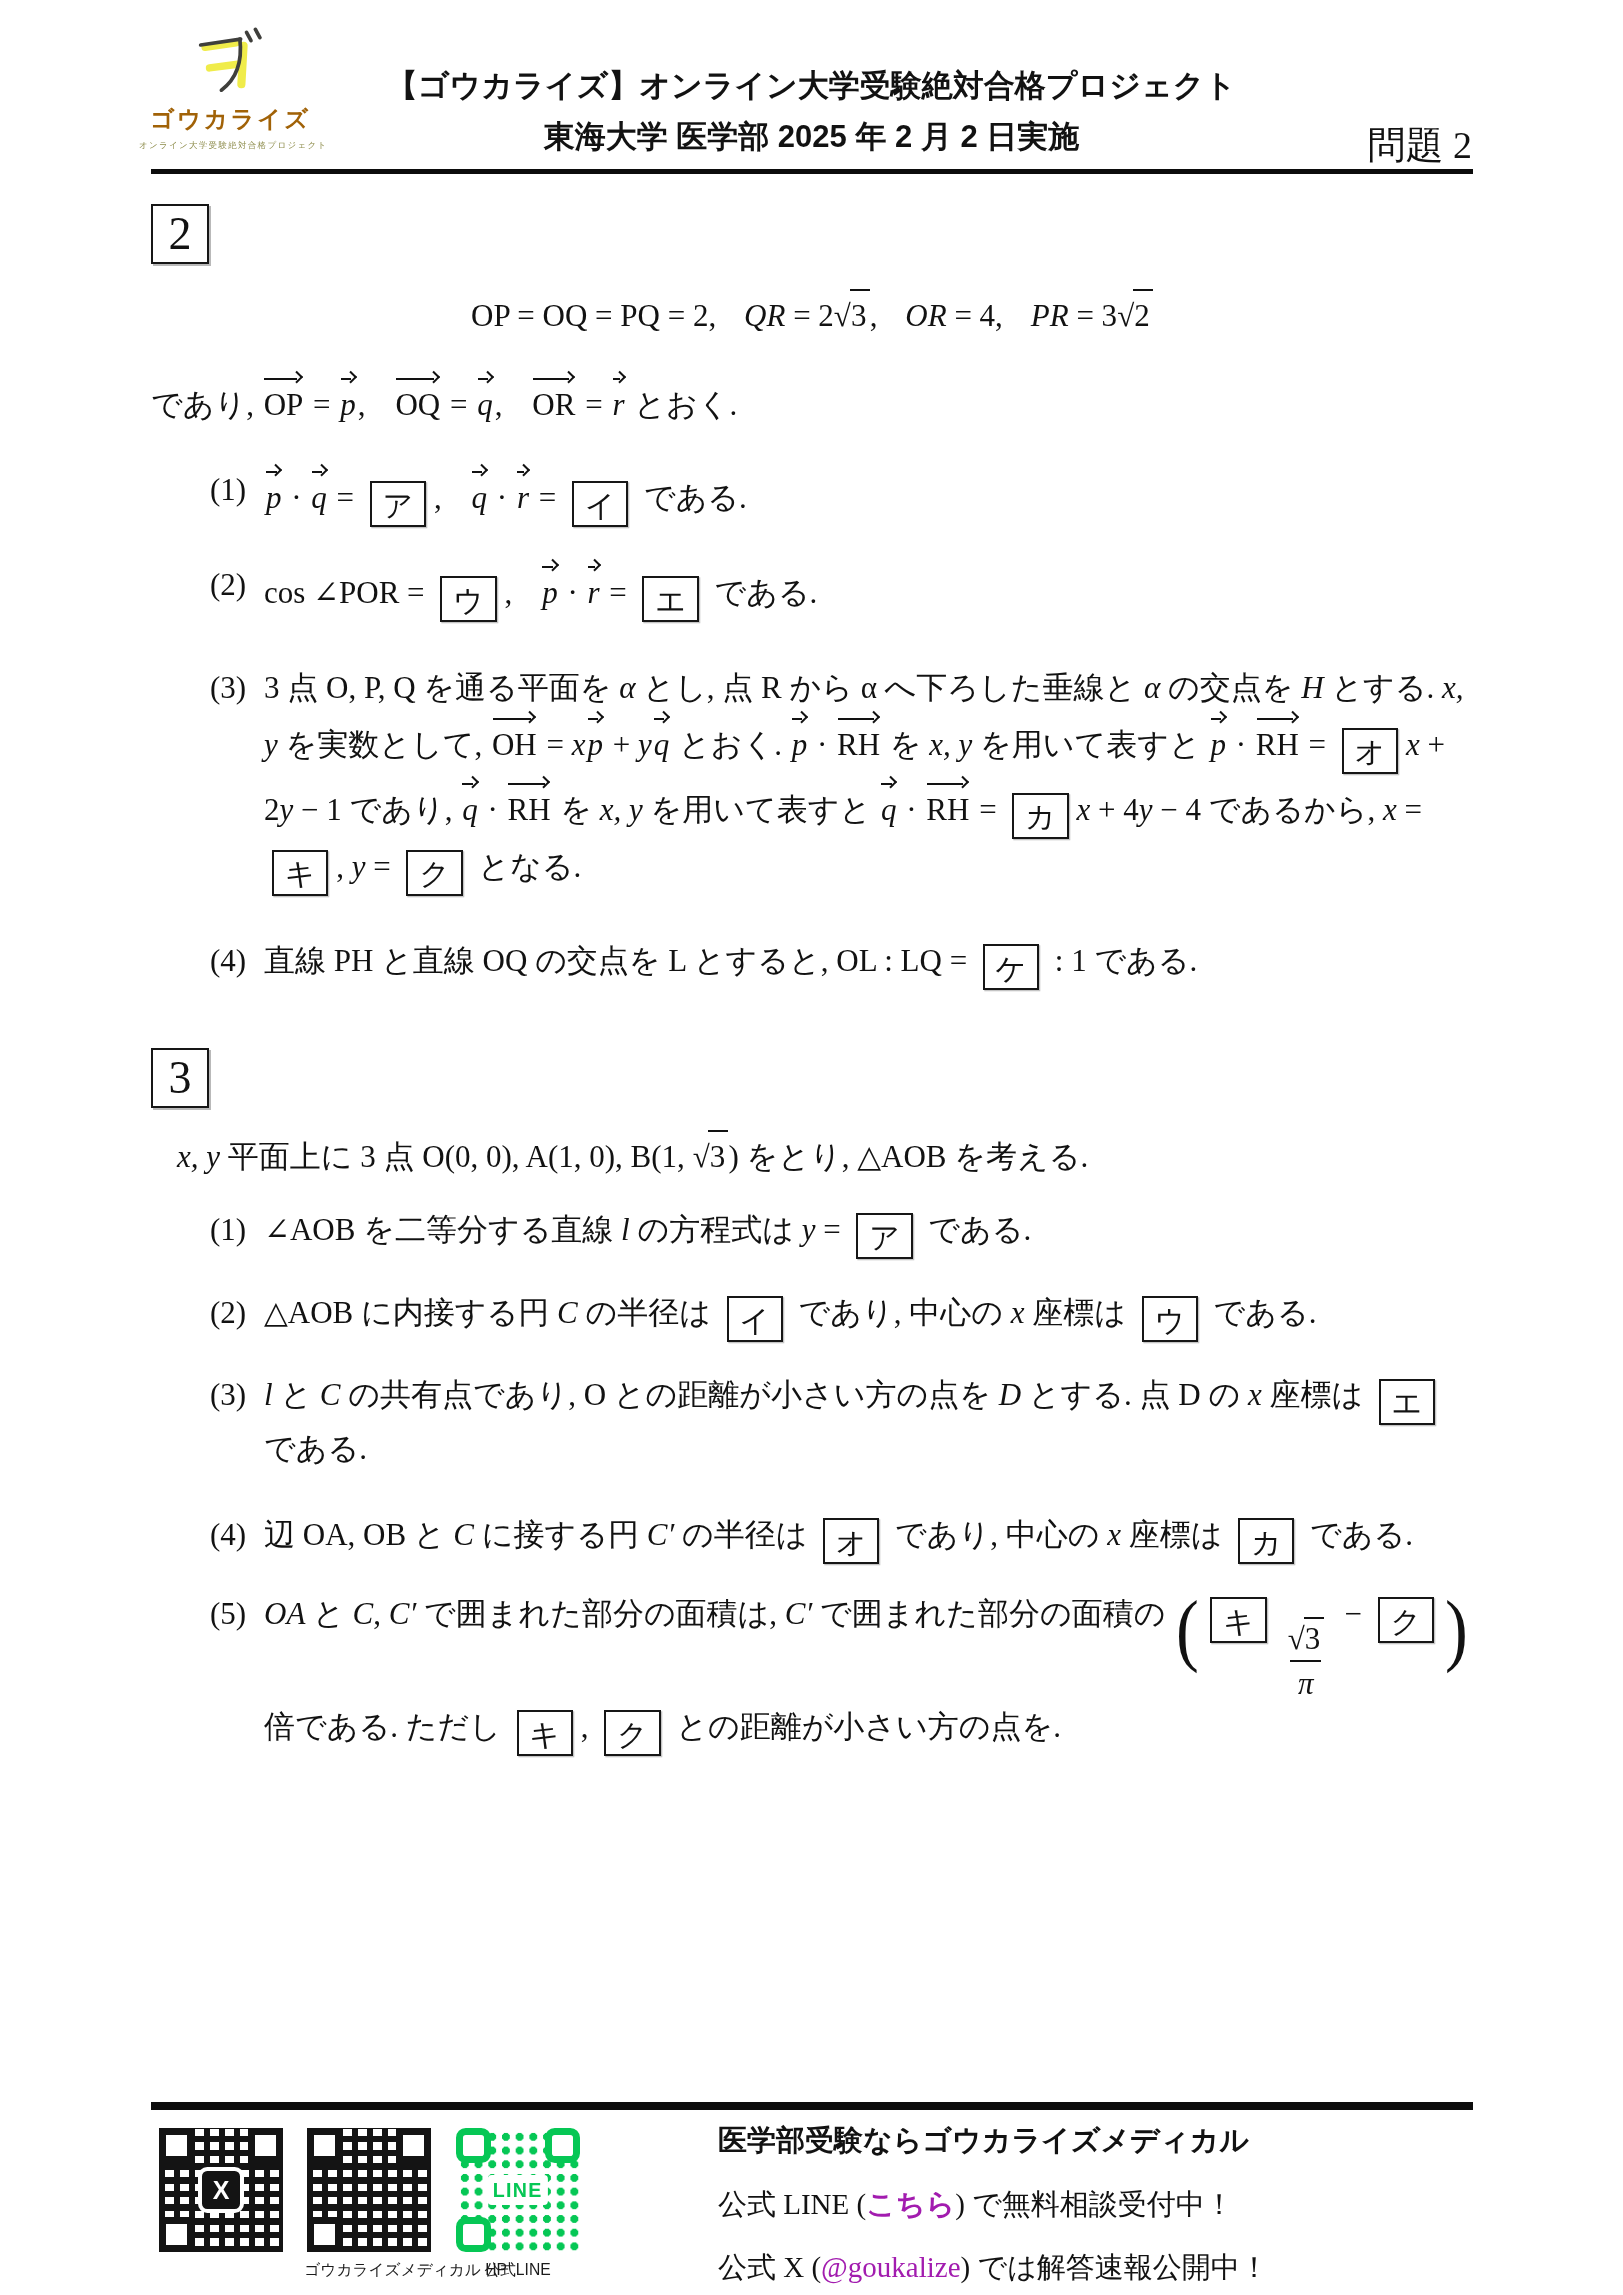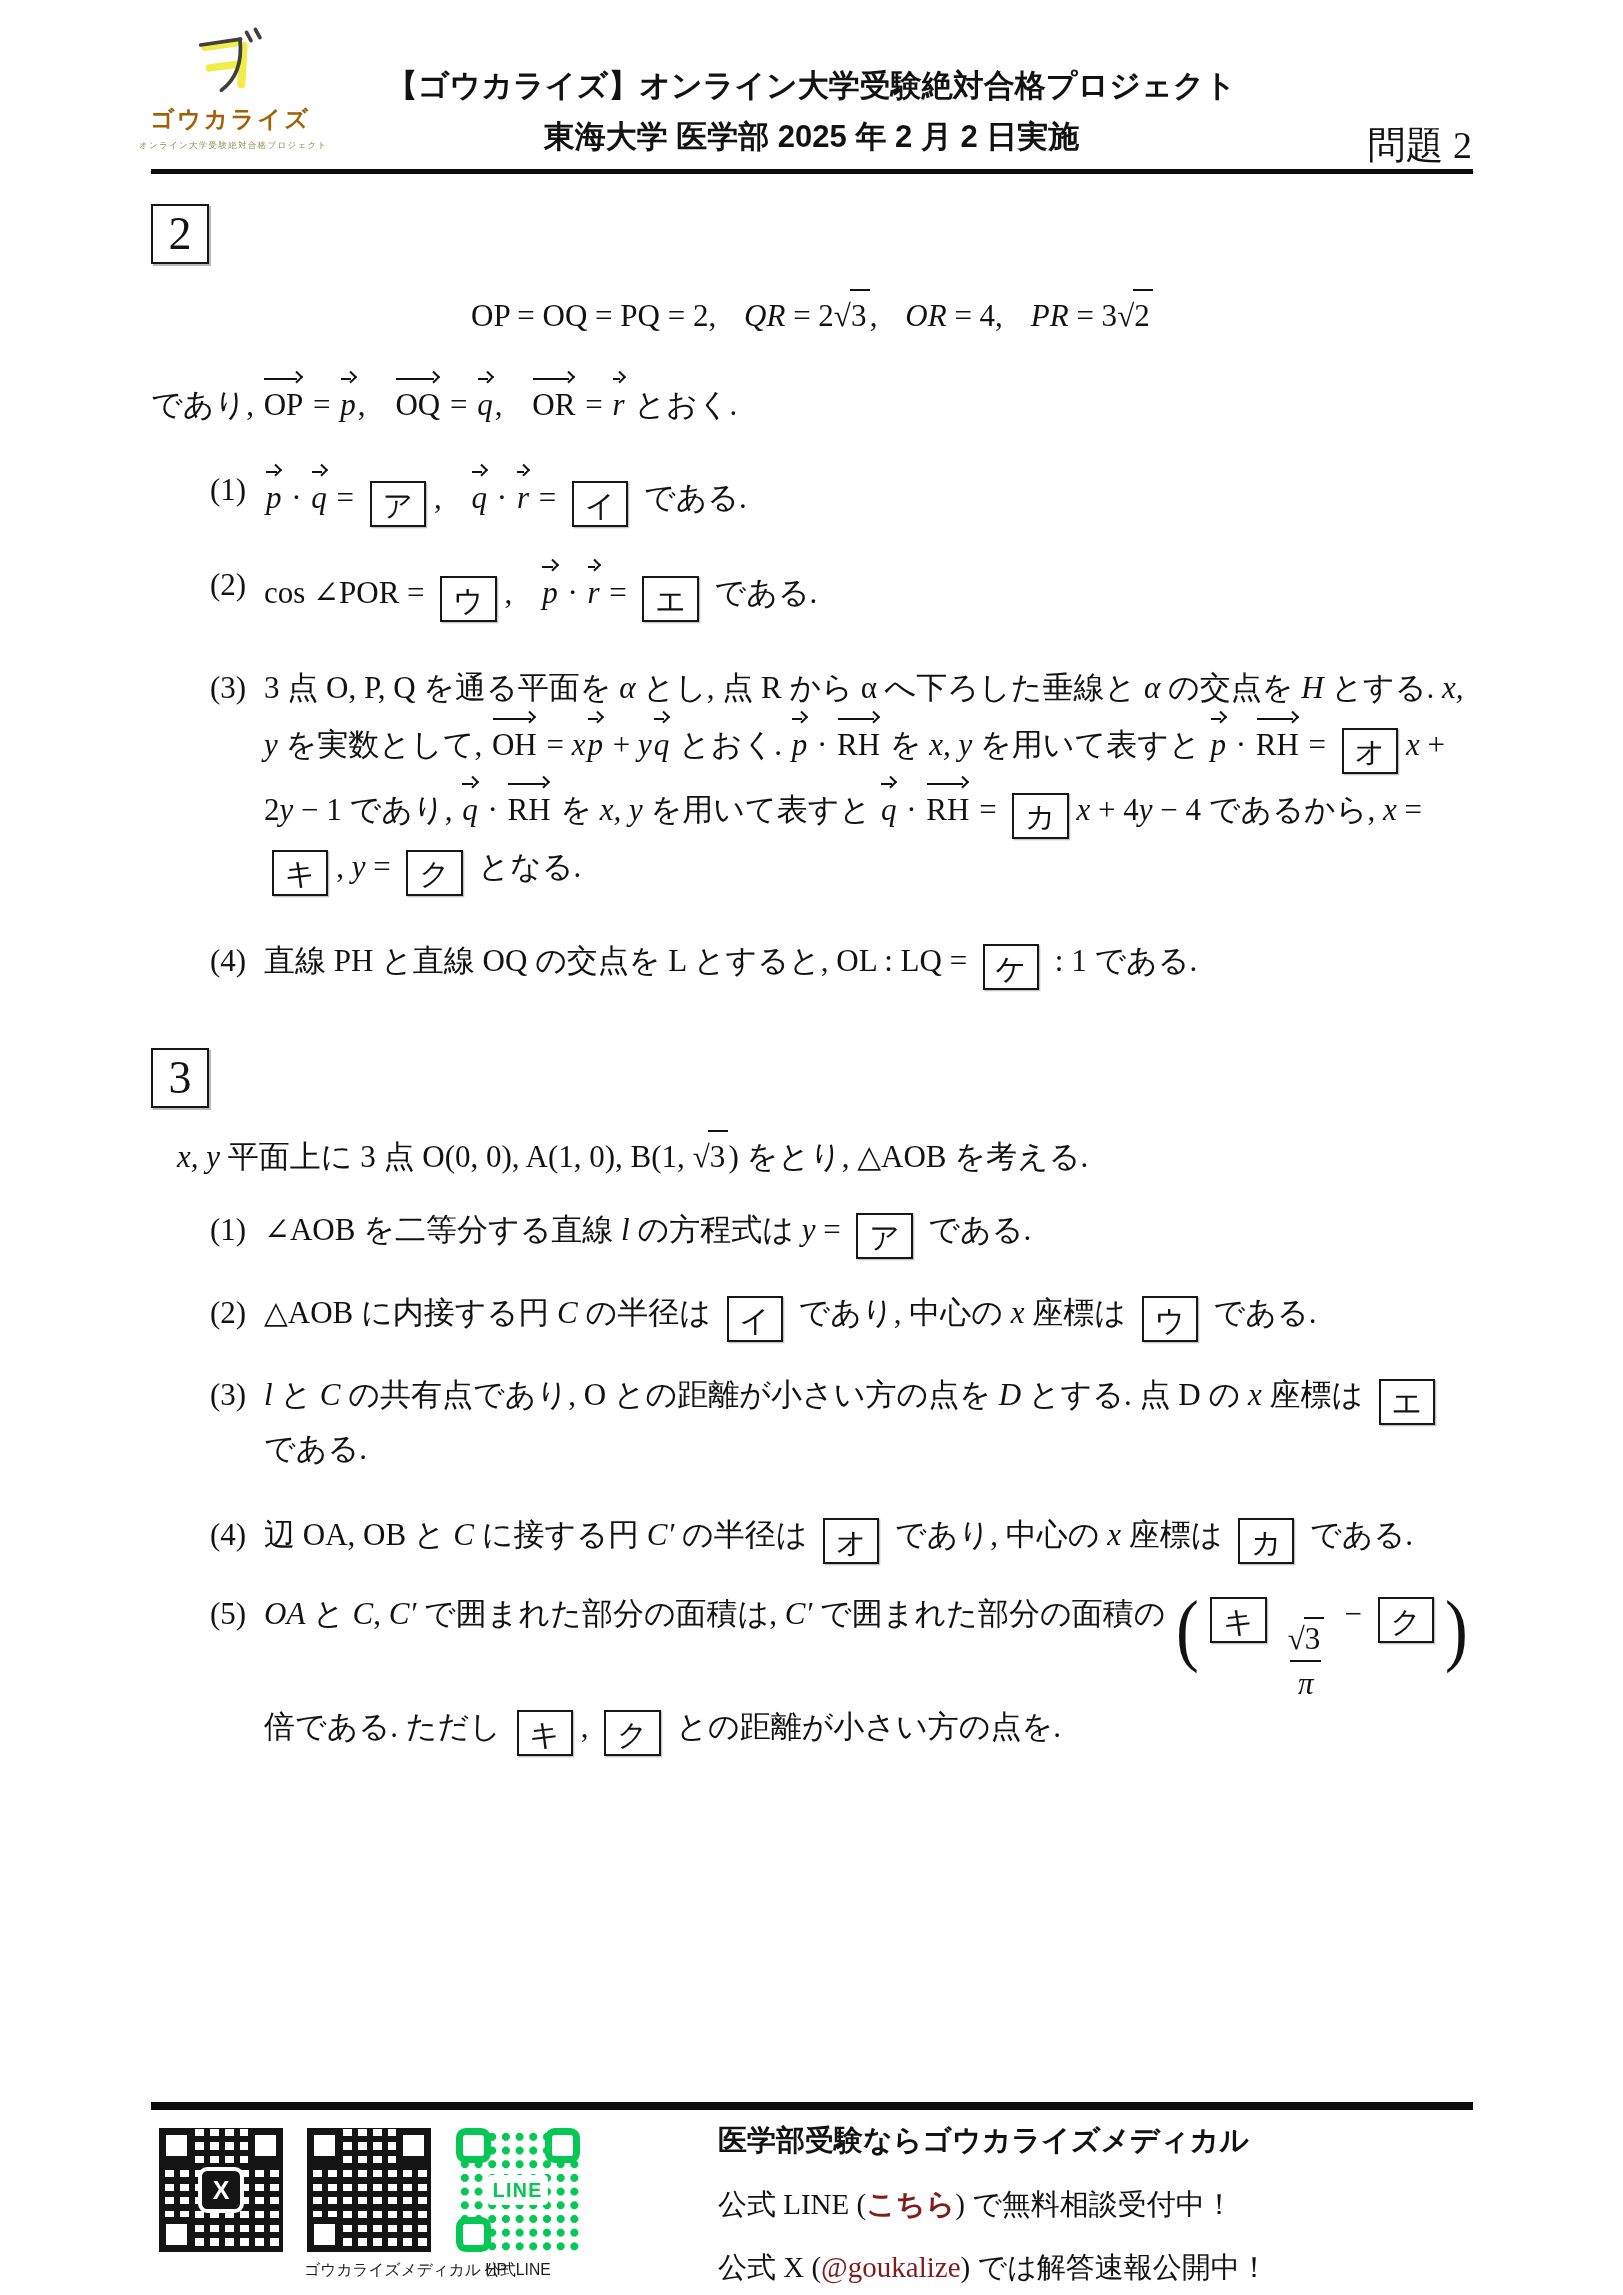--- a/index.html
+++ b/index.html
@@ -73,21 +73,21 @@
   .qr.line{background-image:radial-gradient(#06C755 40%,transparent 44%);
     background-size:13.7px 13.7px;background-position:2px 2px;}
   .qr.line .fd{border-color:#06C755;border-radius:9.8px;}
   .qr.line .badge{background:#fff;color:#06C755;border:none;width:auto;height:30px;
     line-height:30px;padding:0 5.2px;font-size:19.6px;letter-spacing:1.3px;border-radius:3.9px;}
   .qr-cap{margin-top:7.9px;font-family:"Liberation Sans","DejaVu Sans",sans-serif;
     font-size:15.7px;color:#1c1c1c;white-space:nowrap;}
   .ftext{position:absolute;left:718px;top:2121px;font-size:29px;}
   .fl1{font-family:"Liberation Sans","DejaVu Sans",sans-serif;font-weight:700;font-size:29px;}
   .fl2,.fl3{margin-top:23.6px;font-size:29px;}
-  .flink{color:#7f1d1d;}
+  .flink{color:#a21caf;}
   .fl2 .flink{font-family:"Liberation Sans","DejaVu Sans",sans-serif;font-weight:700;}
 </style>
 </head>
 <body>
 
 <div class="sheet">
 
   <div class="logo">
     <svg class="logo-mark" width="98" height="77" viewBox="0 0 130 104">
       <g fill="none" stroke-linecap="round">

